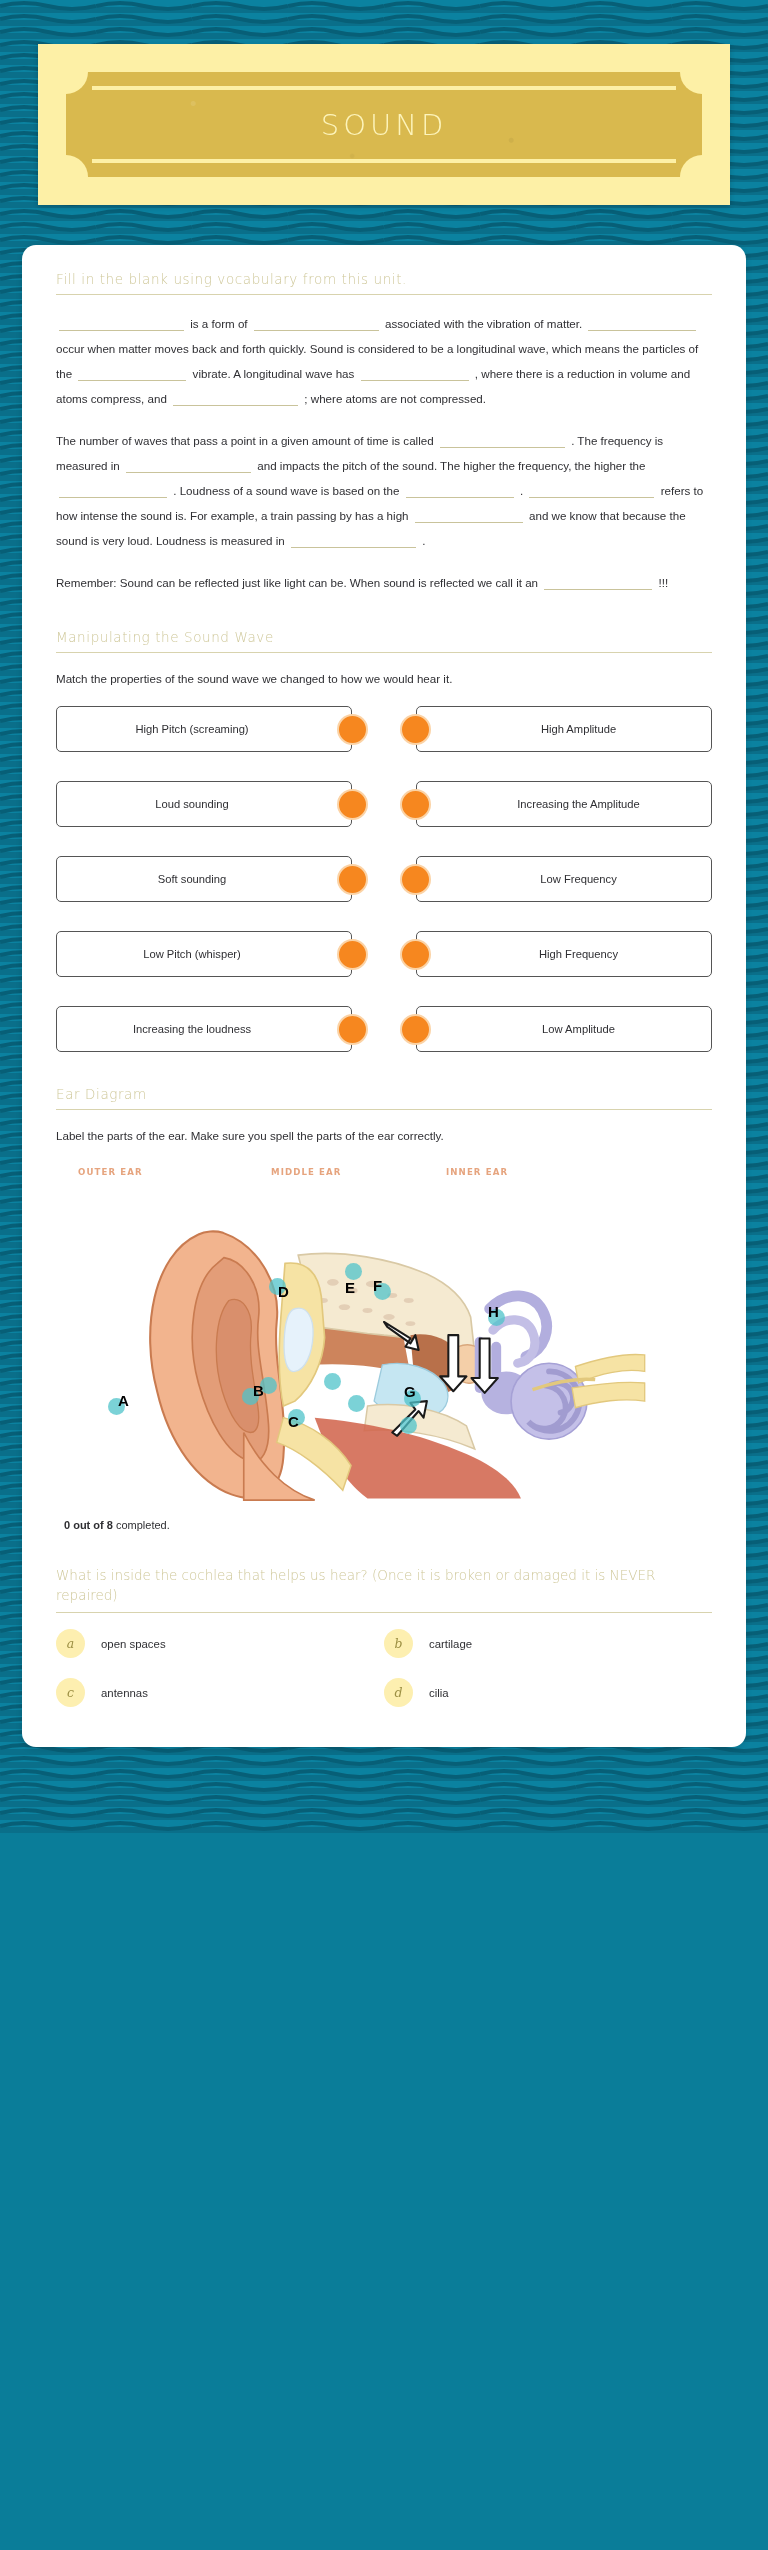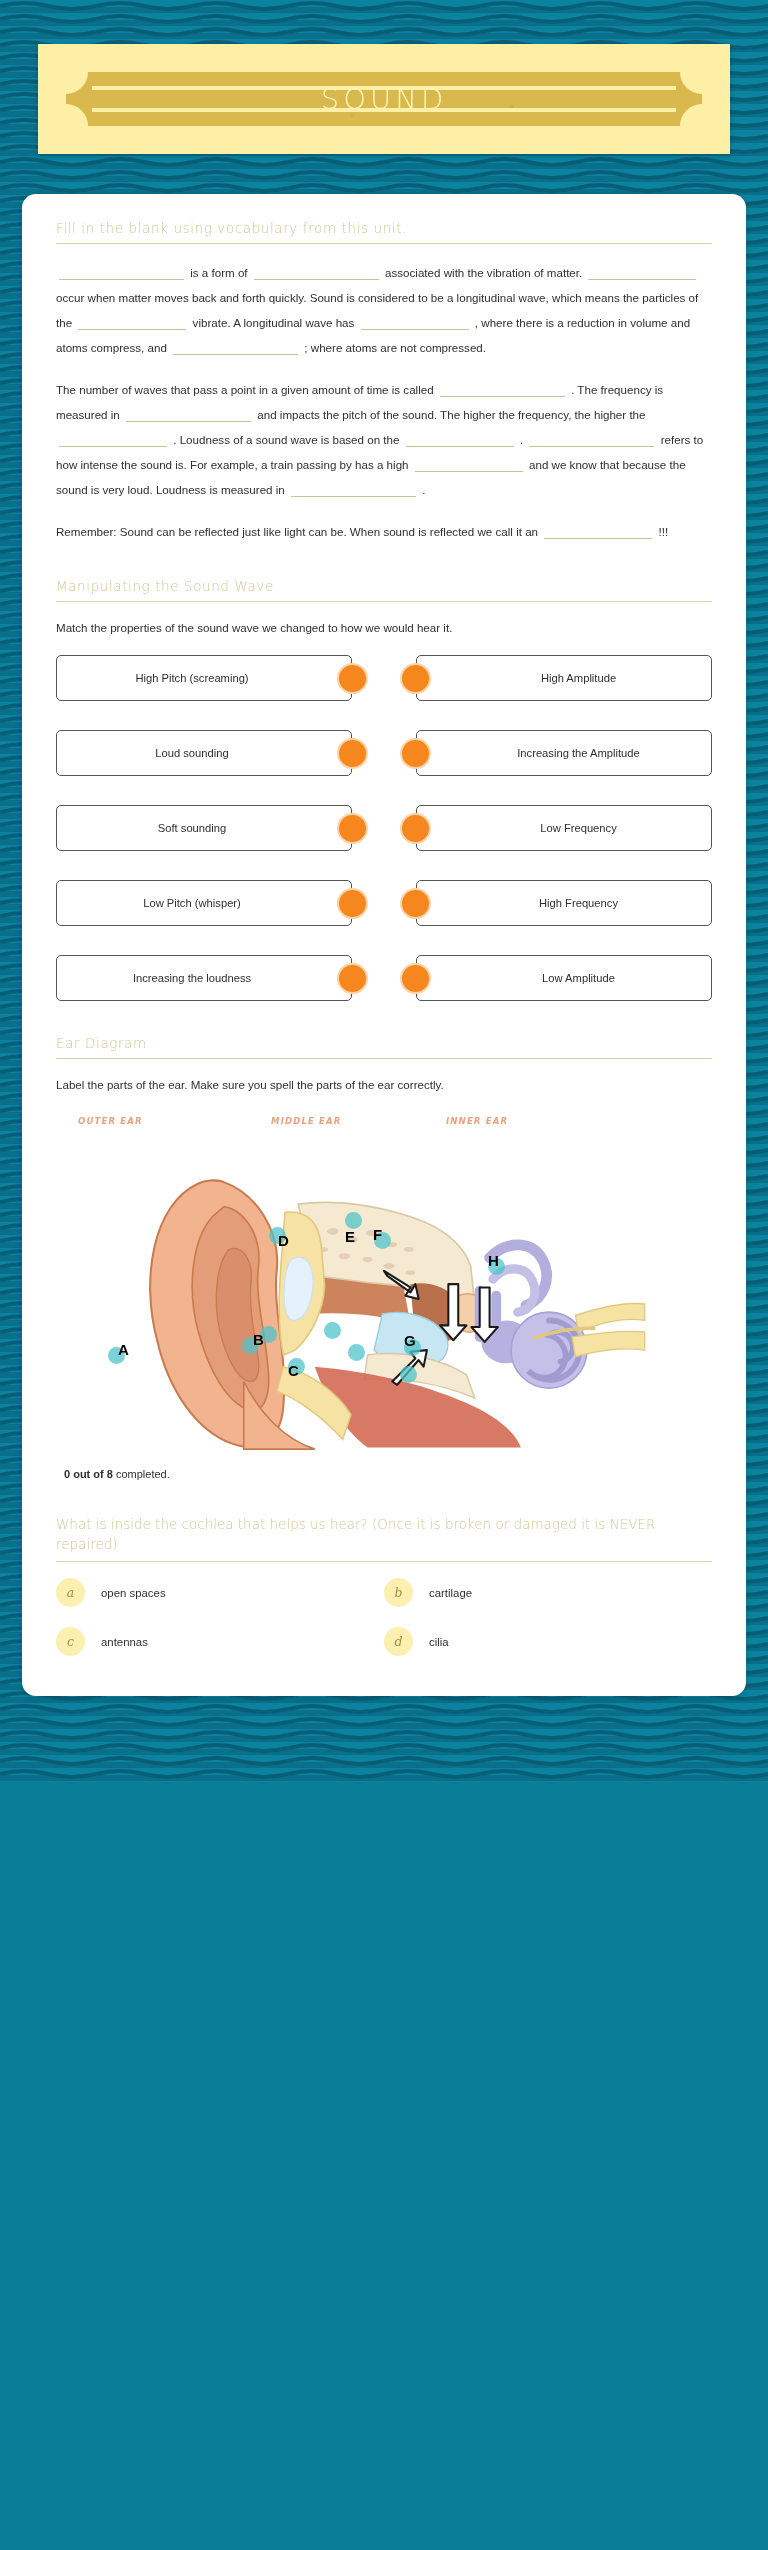--- a/index.html
+++ b/index.html
@@ -22,21 +22,21 @@
   }
   #wave-svg { position:absolute; top:0; left:0; z-index:1; }
   .page { position: relative; z-index: 3; width: 768px; }
 
   
   .banner-wrap { padding: 44px 38px 40px 38px; }
   .banner {
     position: relative;
     background: #fdf0a6;
     padding: 28px;
-    height: 110px;
+    height: 161px;
     box-shadow: 0 2px 5px rgba(0,0,0,0.18);
   }
   .banner-inner {
     position: relative;
     height: 100%;
     background: #d9b94e;
     background-image:
       radial-gradient(circle at 20% 30%, rgba(255,255,255,0.10) 0 2px, transparent 3px),
       radial-gradient(circle at 70% 65%, rgba(0,0,0,0.05) 0 2px, transparent 3px),
       radial-gradient(circle at 45% 80%, rgba(0,0,0,0.04) 0 1.5px, transparent 3px);
@@ -118,21 +118,21 @@
   .match-col.right .match-item .box { padding: 0 1px 0 30px; }
   .dot {
     position: absolute; width: 31px; height: 31px; border-radius: 50%;
     background: #f6871f; border: 2px solid #fbd3a6; z-index: 4;
   }
   .match-col.left .dot { right: -16px; }
   .match-col.right .dot { left: -16px; }
 
   
   .ear-wrap { position: relative; margin-top: 22px; }
-  .ear-region-labels { position: relative; height: 18px; font-style: italic; }
+  .ear-region-labels { position: relative; height: 18px; }
   .ear-region {
     position: absolute; font-size: 8.6px; letter-spacing: 1.1px;
     color: #e6a47e; font-weight: 700; font-family: "DejaVu Sans", sans-serif;
   }
   .ear-svg-box { position: relative; width: 100%; }
   .ear-letter {
     position: absolute; font-weight: 800; font-size: 15px; color: #000;
     font-family: "Liberation Sans", sans-serif; z-index: 6;
   }
   .ear-target {

